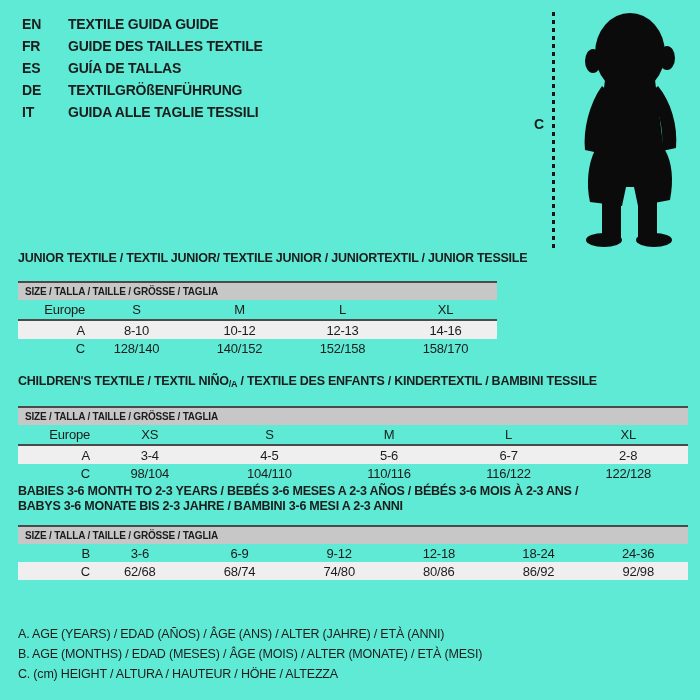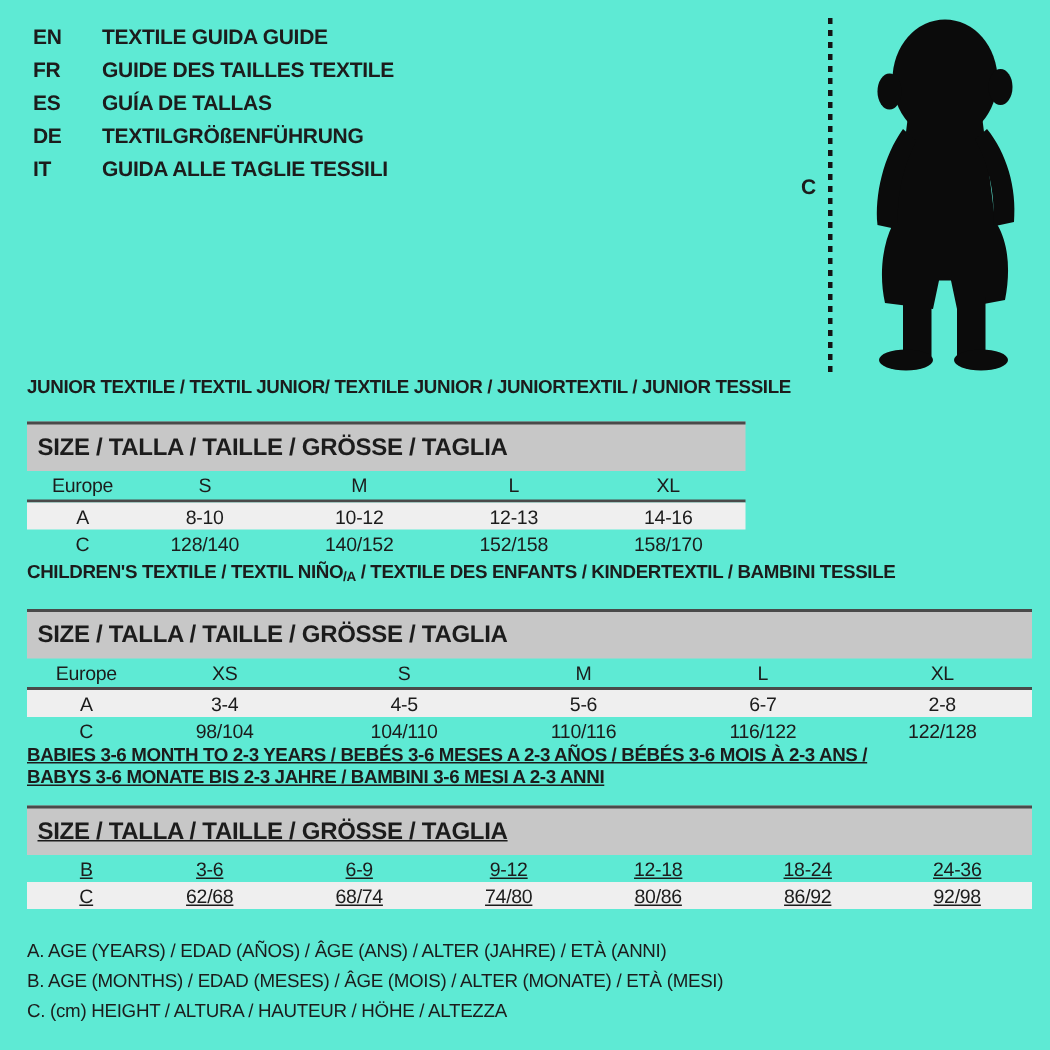--- a/index.html
+++ b/index.html
@@ -73,51 +73,51 @@
     letter-spacing: -0.25px;
     white-space: nowrap;
     line-height: 15px;
   }
   .sec-title .sub {
     font-size: 9px;
     vertical-align: -2px;
   }
   .tbl { width: 100%; }
   .bar {
-    height: 33px;
+    height: 19px;
     background: #c7c7c7;
     border-top: 2px solid #4a4a4a;
     display: flex;
     align-items: center;
     padding-left: 7px;
     font-weight: 700;
-    font-size: 16px;
+    font-size: 10px;
     letter-spacing: -0.2px;
   }
   .row {
     display: grid;
     align-items: center;
     height: 18px;
     font-size: 13px;
     font-weight: 400;
     letter-spacing: -0.2px;
   }
   .row.size-row { height: 21px; border-bottom: 2px solid #4a4a4a; }
   .row.stripe { background: #efefef; }
   .cols5 { grid-template-columns: 67px repeat(4, 1fr); }
   .cols6 { grid-template-columns: 72px repeat(5, 1fr); }
   .cols7 { grid-template-columns: 72px repeat(6, 1fr); }
-  .lab { text-align: center; padding-left: 7px; }
+  .lab { text-align: right; padding-left: 7px; }
   .cell { text-align: center; }
 
   .sec-junior   { top: 251px; width: 479px; }
   .sec-junior   .tbl { margin-top: 15px; }
   .sec-children { top: 374px; width: 670px; }
   .sec-children .tbl { margin-top: 14px; }
-  .sec-babies   { top: 496px; width: 670px; text-decoration: underline; }
+  .sec-babies   { top: 484px; width: 670px; }
   .sec-babies   .tbl { margin-top: 11px; }
 
   
   .legend {
     position: absolute;
     left: 18px;
     top: 624px;
   }
   .legend-row {
     font-weight: 400;

